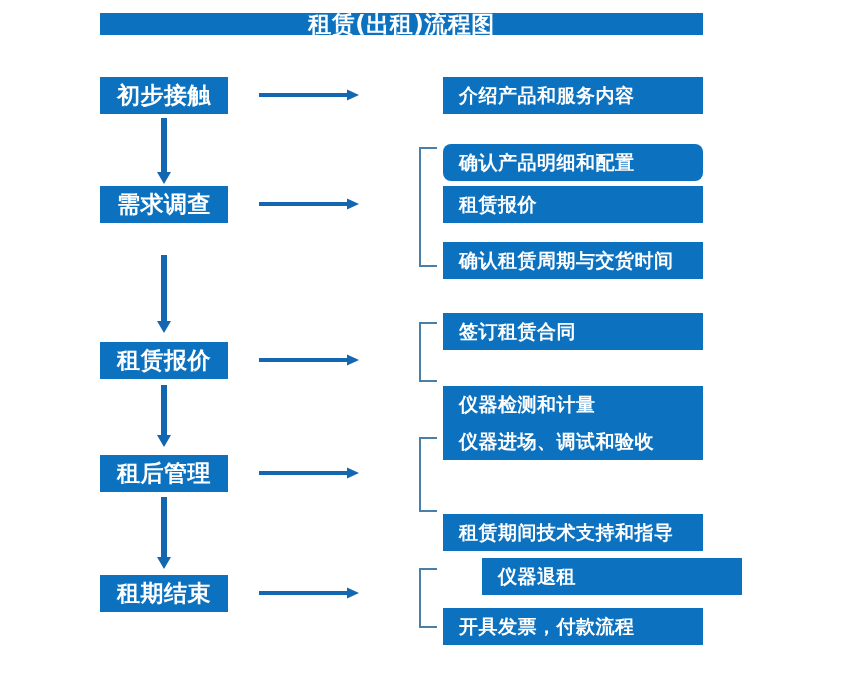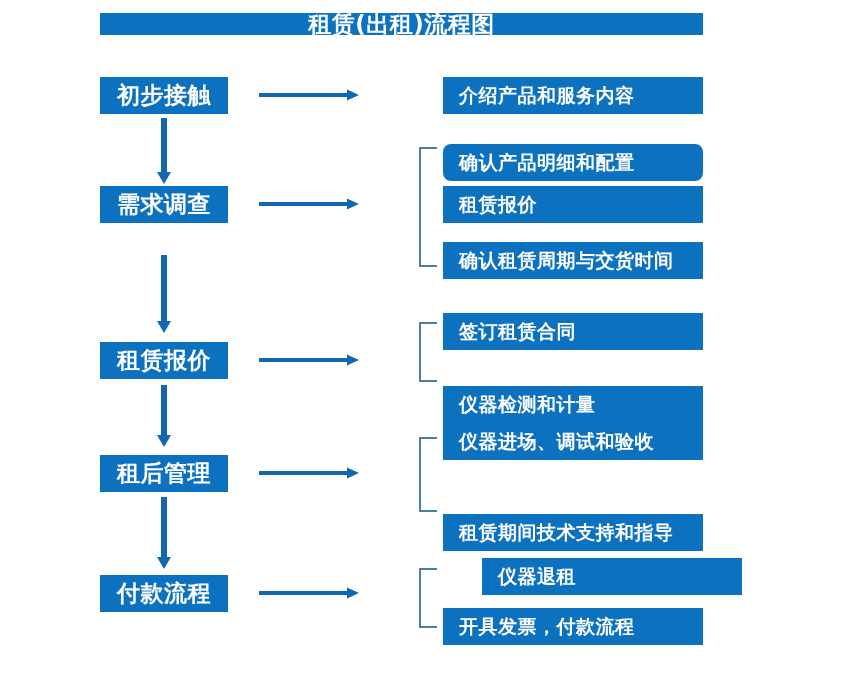--- a/index.html
+++ b/index.html
@@ -129,21 +129,21 @@
 
   <div class="bracket" style="top:437px; height:75px;"></div>
 
   <div class="box detail-box" style="top:423px;">仪器进场、调试和验收</div>
   <div class="box detail-box" style="top:514px;">租赁期间技术支持和指导</div>
 
   <svg class="v-arrow" style="top:497px; height:72px;" viewBox="0 0 18 72">
     <path d="M6 0 H12 V60 H16 L9 72 L2 60 H6 Z" fill="#1267B0"></path>
   </svg>
 
-  <div class="box stage-box" style="top:575px;">付款流程</div>
+  <div class="box stage-box" style="top:575px;">租期结束</div>
 
   <svg class="h-arrow" style="top:586px;" viewBox="0 0 100 14">
     <path d="M0 5 H88 V1.5 L100 7 L88 12.5 V9 H0 Z" fill="#1267B0"></path>
   </svg>
 
   <div class="bracket" style="top:568px; height:60px;"></div>
 
   <div class="box detail-box" style="top:558px;margin-left:39px;">仪器退租</div>
   <div class="box detail-box" style="top:608px;">开具发票，付款流程</div>
 

